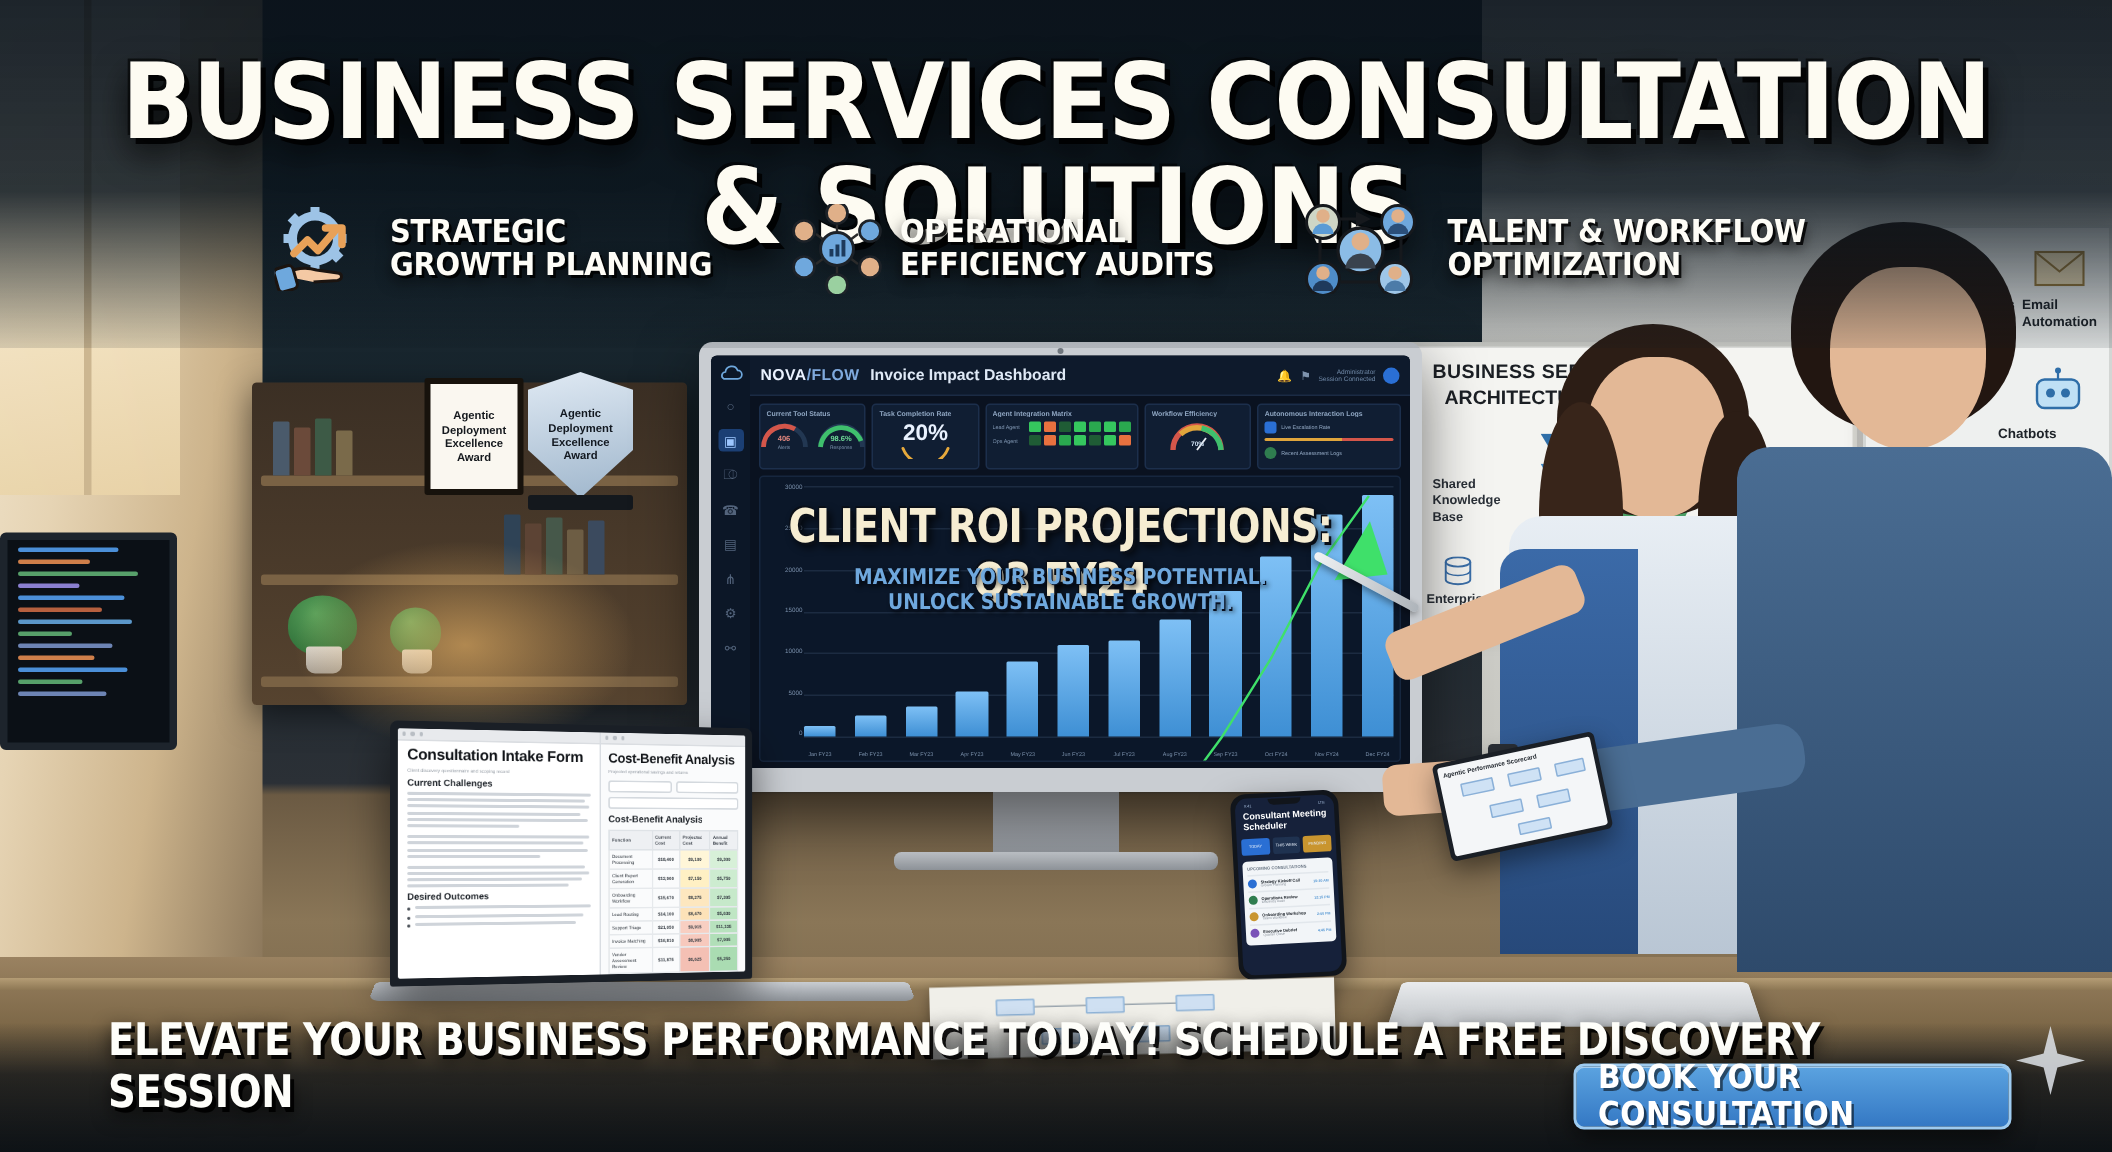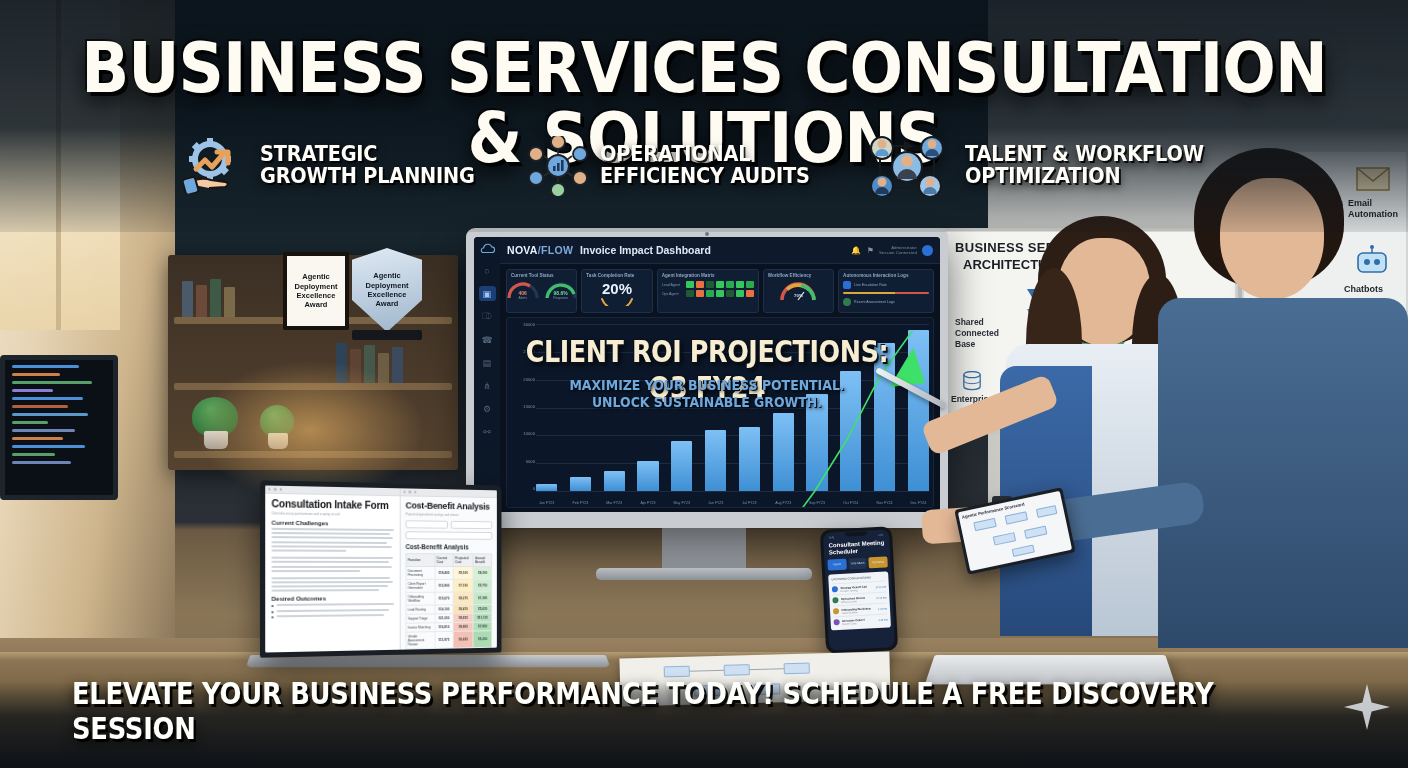--- a/index.html
+++ b/index.html
@@ -319,21 +319,21 @@
 
     <div class="whiteboard">
       <div class="wb-title">BUSINESS SERVICE</div>
       <div class="wb-sub">ARCHITECTURE</div>
       <div class="funnel">
         <div class="fl" style="width:128px;background:#2f6ea8">Search</div>
         <div class="fl" style="width:116px;background:#3f84c0">Capture</div>
         <div class="fl" style="width:104px;background:#4a9e64">Score</div>
         <div class="fl" style="width:92px;background:#d99a3c">Convert</div>
       </div>
-      <div class="wb-note" style="left:14px;top:86px;width:62px">Shared Connected Base</div>
+      <div class="wb-note" style="left:14px;top:86px;width:62px">Shared Knowledge Base</div>
       <svg class="db-icon" viewBox="0 0 24 22">
         <ellipse cx="12" cy="4" rx="9" ry="3.4" fill="none" stroke="#3a6ea8" stroke-width="1.4"></ellipse>
         <path d="M3 4v13c0 1.9 4 3.4 9 3.4s9-1.5 9-3.4V4" fill="none" stroke="#3a6ea8" stroke-width="1.4"></path>
         <path d="M3 10.5c0 1.9 4 3.4 9 3.4s9-1.5 9-3.4" fill="none" stroke="#3a6ea8" stroke-width="1.1"></path>
       </svg>
       <div class="wb-note" style="left:10px;top:163px;width:110px">Enterprise Systems</div>
     </div>
 
     <div class="poster">
       <svg style="position:absolute;left:16px;top:16px" width="30" height="24" viewBox="0 0 30 24">
@@ -350,21 +350,21 @@
       </svg>
       <div class="p-lbl" style="left:50px;top:46px">Search Ads</div>
       <div class="p-lbl" style="left:104px;top:46px;width:60px;line-height:1.2">Email Automation</div>
       <svg style="position:absolute;left:108px;top:92px" width="40" height="36" viewBox="0 0 40 36">
         <rect x="6" y="9" width="28" height="19" rx="5" fill="#bfe0f5" stroke="#2f6ea8" stroke-width="1.6"></rect>
         <circle cx="15" cy="18" r="3" fill="#2f6ea8"></circle>
           <circle cx="25" cy="18" r="3" fill="#2f6ea8"></circle>
         <path d="M20 9V4" stroke="#2f6ea8" stroke-width="1.5"></path>
           <circle cx="20" cy="3" r="2" fill="#2f6ea8"></circle>
       </svg>
-      <div class="p-lbl" style="left:100px;top:132px">Chatbots</div>
+      <div class="p-lbl" style="left:88px;top:132px">Chatbots</div>
       <svg style="position:absolute;left:112px;top:178px" width="34" height="32" viewBox="0 0 34 32">
         <ellipse cx="17" cy="6" rx="13" ry="5" fill="#cfe8f8" stroke="#2f6ea8" stroke-width="1.5"></ellipse>
         <path d="M4 6v18c0 2.8 5.8 5 13 5s13-2.2 13-5V6" fill="#cfe8f8" stroke="#2f6ea8" stroke-width="1.5"></path>
         <path d="M5 17c4 2 8-2 12 0s8 2 12 0" fill="none" stroke="#4f9ddd" stroke-width="1.3"></path>
       </svg>
       <div class="p-lbl" style="left:108px;top:214px">Data Lake</div>
     </div>
 
     <div class="desk"></div>
     <div class="desk-edge"></div>
@@ -855,13 +855,16 @@
       <div class="feat-txt">
         <span>TALENT &amp; WORKFLOW</span><br>
         <span>OPTIMIZATION</span>
       </div>
     </div>
   </div>
 
   <div class="bottom-scrim"></div>
   <div class="cta-txt">ELEVATE YOUR BUSINESS PERFORMANCE TODAY! SCHEDULE A FREE DISCOVERY SESSION</div>
   <div class="sparkle"></div>
+  <div class="cta-btn">
+    <span>BOOK YOUR CONSULTATION</span>
+  </div>
 </div>
 
 </body></html>

